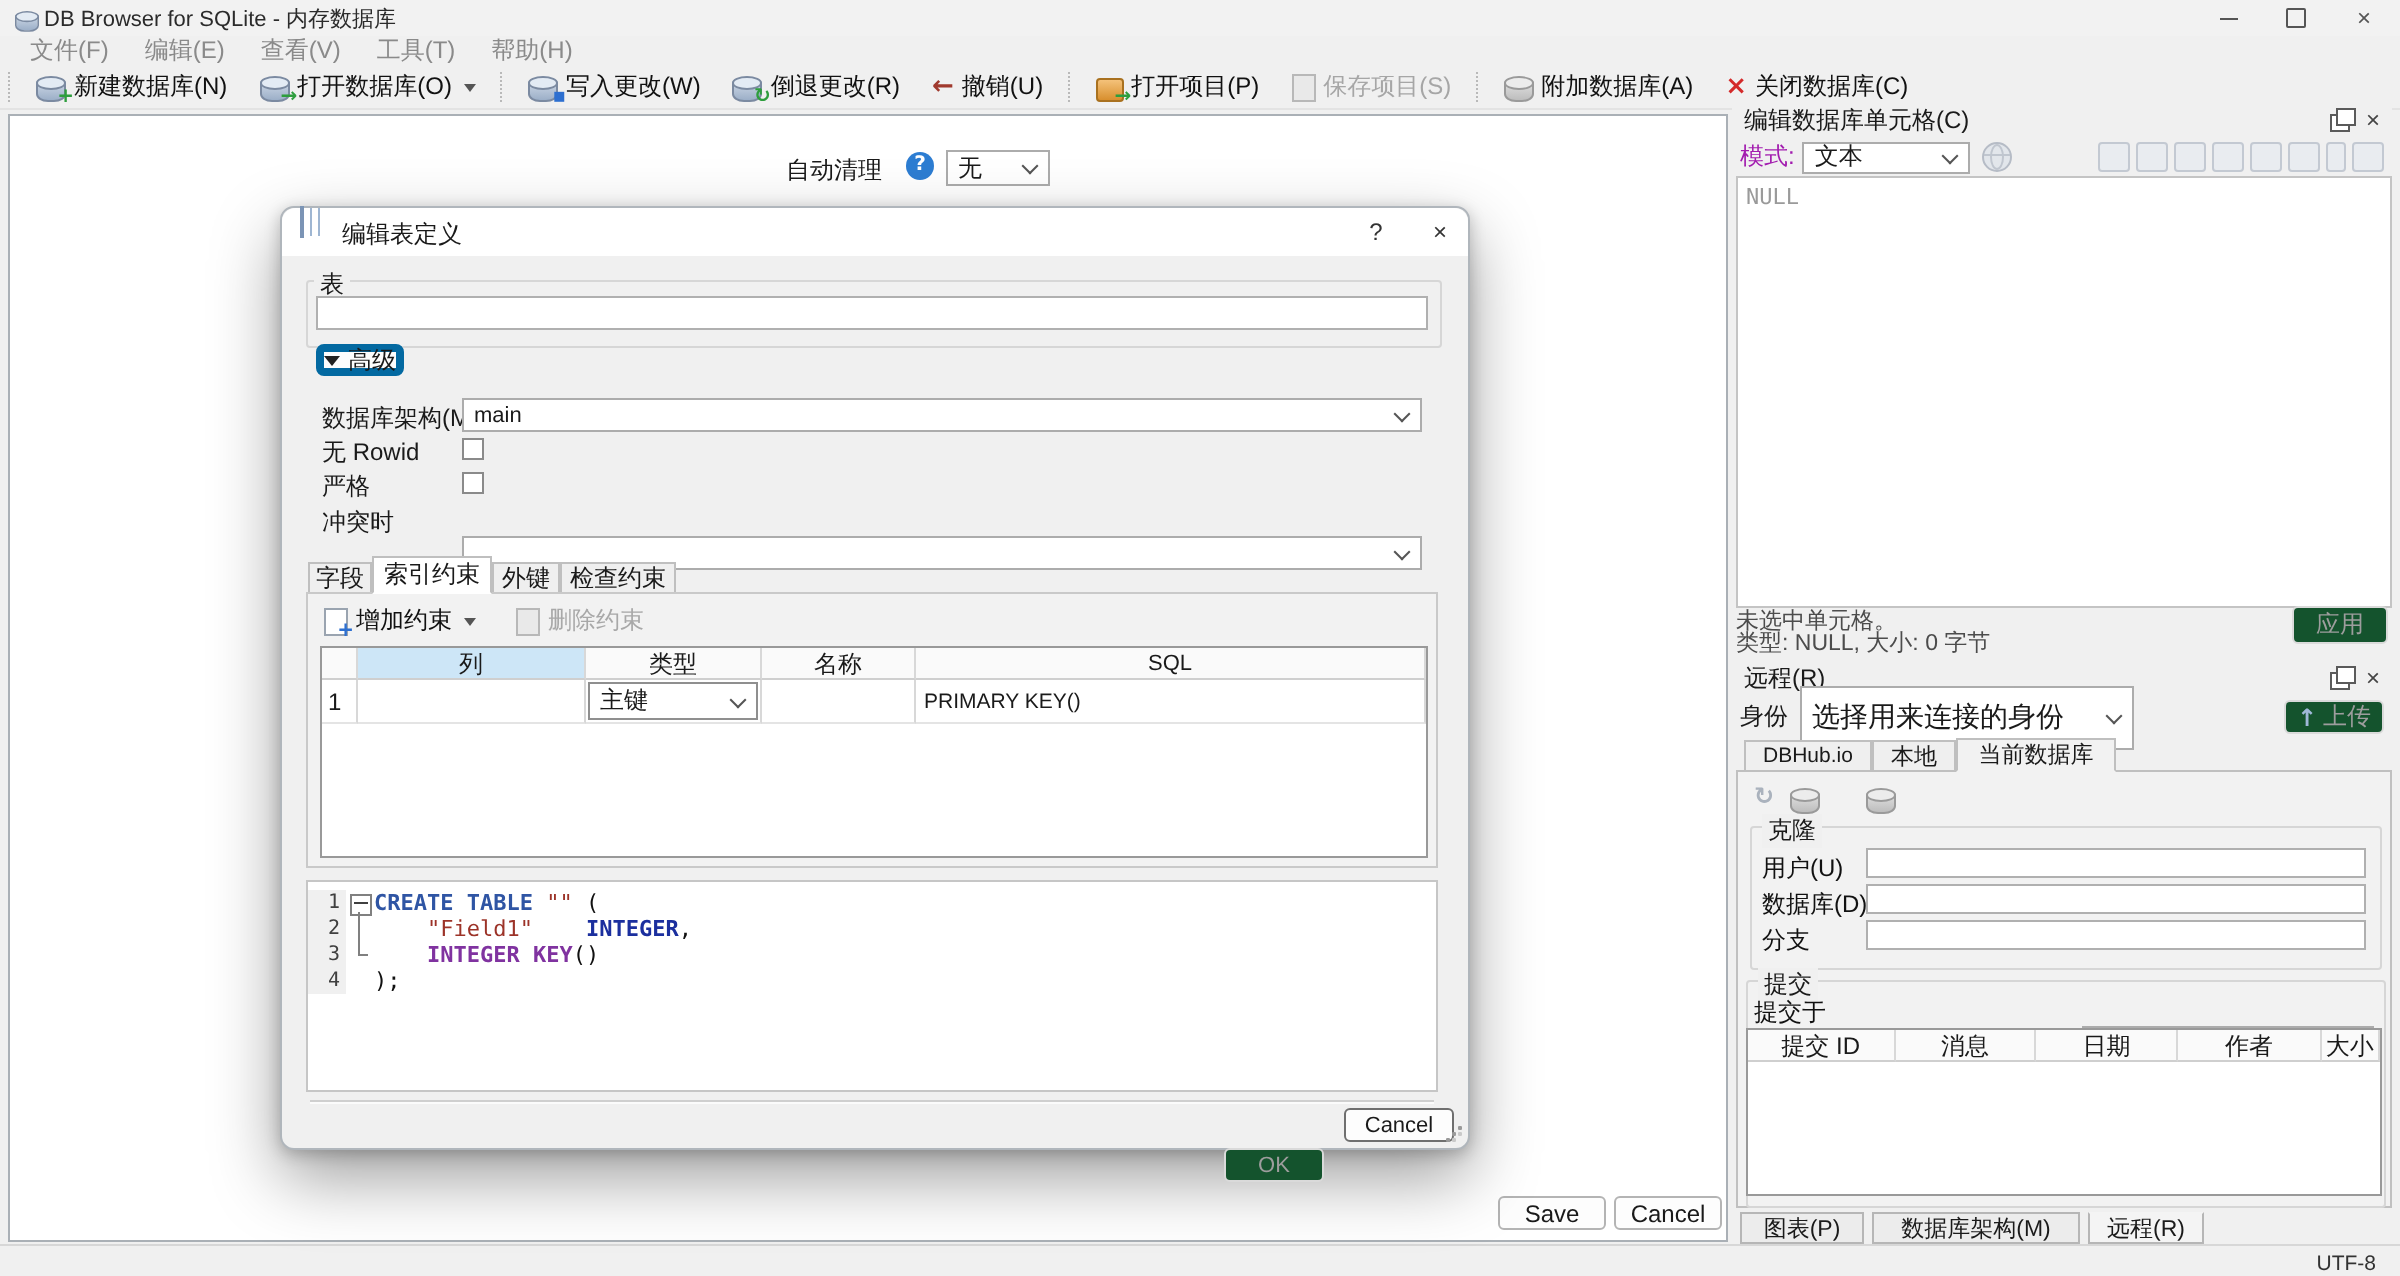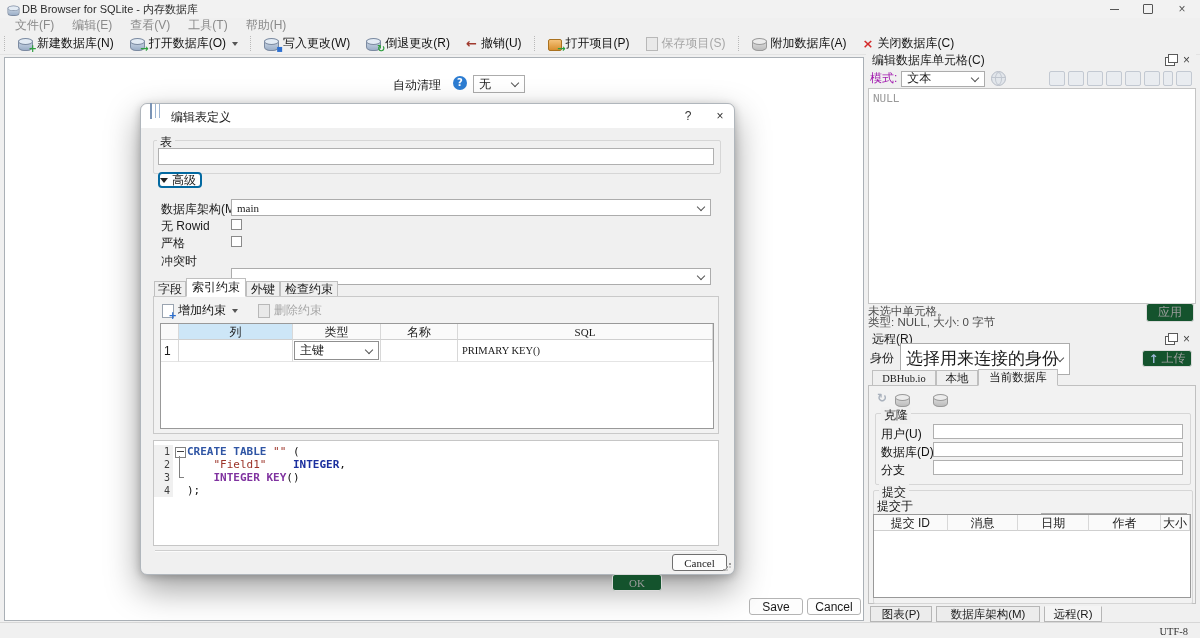--- a/index.html
+++ b/index.html
@@ -1,21 +1,21 @@
 <!DOCTYPE html>
 <html><head>
 <meta charset="utf-8">
 <style>
   html,body{margin:0;padding:0}
   body{width:1200px;height:638px;position:relative;overflow:hidden;background:#f0f0f0;
        font-family:"Liberation Sans","DejaVu Sans",sans-serif;font-size:12px;color:#1a1a1a;
        -webkit-font-smoothing:antialiased}
   .abs{position:absolute}
   .nw{white-space:nowrap}
-  .mono{font-family:Liberation Serif, serif}
+  .mono{font-family:Liberation Sans, sans-serif}
 
   
   .titlebar{left:0;top:0;width:1200px;height:18px;background:#f2f2f2}
   .title-text{left:22px;top:2px;font-size:11px;color:#2b2b2b}
   .appico{left:6px;top:3px}
   .wbtn{top:0;width:32px;height:18px;display:flex;align-items:center;justify-content:center;color:#444}
   .minglyph{width:9px;height:1px;background:#555}
   .maxglyph{width:8px;height:8px;border:1px solid #555;border-radius:1px}
   .xglyph{font-size:12px;color:#555;line-height:1}
 
@@ -64,22 +64,22 @@
           border-radius:7px;box-shadow:0 14px 34px rgba(0,0,0,.38),0 2px 8px rgba(0,0,0,.22)}
   .dlg-titlebar{left:0;top:0;width:100%;height:24px;background:#fff;border-radius:7px 7px 0 0}
   .dlg-title{left:30px;top:5px}
   .dlg-tbtn{top:0;width:26px;height:24px;display:flex;align-items:center;justify-content:center;color:#333}
   .tableico{position:relative;width:13px;height:11px;border:1px solid #7b94b5;background:#fff;margin:6px 0 0 9px}
   .tableico::before{content:"";position:absolute;left:0;right:0;top:2px;height:1px;background:#9fb6d2}
   .tableico::after{content:"";position:absolute;top:0;bottom:0;left:4px;width:1px;background:#9fb6d2;box-shadow:4px 0 0 #9fb6d2}
   .gbox{border:1px solid #d6d6d6;border-radius:2px}
   .gbox-label{background:#f0f0f0;padding:0 3px}
   .txtinput{background:#fff;border:1px solid #b0b0b0;box-sizing:border-box;font-family:inherit;font-size:12px;padding:0 3px;outline:none}
-  .advbtn{display:flex;align-items:center;gap:4px;justify-content:flex-start;background:#fdfdfd;
-          border:2px solid #0369a1;border-radius:4px;box-sizing:border-box}
+  .advbtn{display:flex;align-items:center;gap:4px;justify-content:center;background:#fdfdfd;
+          border:4px solid #0369a1;border-radius:4px;box-sizing:border-box}
   .advtri{width:0;height:0;border-left:4px solid transparent;border-right:4px solid transparent;border-top:5px solid #222}
   .cb{width:11px;height:11px;background:#fff;border:1px solid #8a8a8a;box-sizing:border-box}
   .dtab{position:absolute;border:1px solid #bfbfbf;background:#efefef;display:flex;align-items:center;justify-content:center;box-sizing:border-box}
   .dtab.sel{background:#fff;border-bottom:1px solid #fff;z-index:2}
   .tabpane{border:1px solid #c9c9c9;background:#f2f2f2;box-sizing:border-box}
   .miniact{display:flex;align-items:center;gap:4px}
   .miniact .lbl{color:#111}
   .miniact.disabled .lbl{color:#a8a8a8}
   .grid{background:#fff;border:1px solid #999;box-sizing:border-box}
   .gr-row{display:flex}
@@ -253,21 +253,21 @@
   <span>应用</span>
 </div>
 
 <div class="abs paneltitle" style="left:866px;top:331px;width:330px">
   <span style="padding-left:6px">远程(R)</span>
   <span style="margin-left:auto" class="flico"></span>
   <span class="pclose" style="margin:0 6px 0 8px">×</span>
 </div>
 <div class="abs" style="left:866px;top:349px;width:330px;height:19px;display:flex;align-items:center">
   <span style="margin-left:4px">身份</span>
-  <div class="combo" style="height:32px;margin-left:6px;font-size:17px;padding-right:10px">
+  <div class="combo" style="height:32px;margin-left:6px;font-size:14px;padding-right:34px">
     <span>选择用来连接的身份</span>
   </div>
   <div class="pbtn disabled" style="margin-left:auto;margin-right:4px;width:50px;height:17px;gap:3px">
     <span class="grayico" style="color:#9fb8d8">↑</span>
     <span>上传</span>
   </div>
 </div>
 <div class="rtab" style="left:872px;top:370px;width:64px">
   <span class="mono" style="font-size:10.5px">DBHub.io</span>
 </div>

